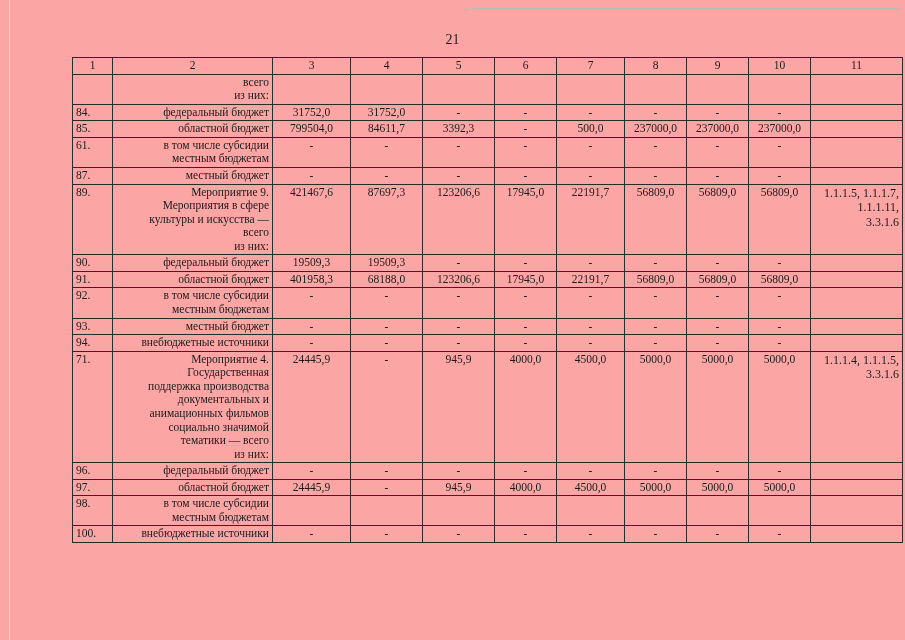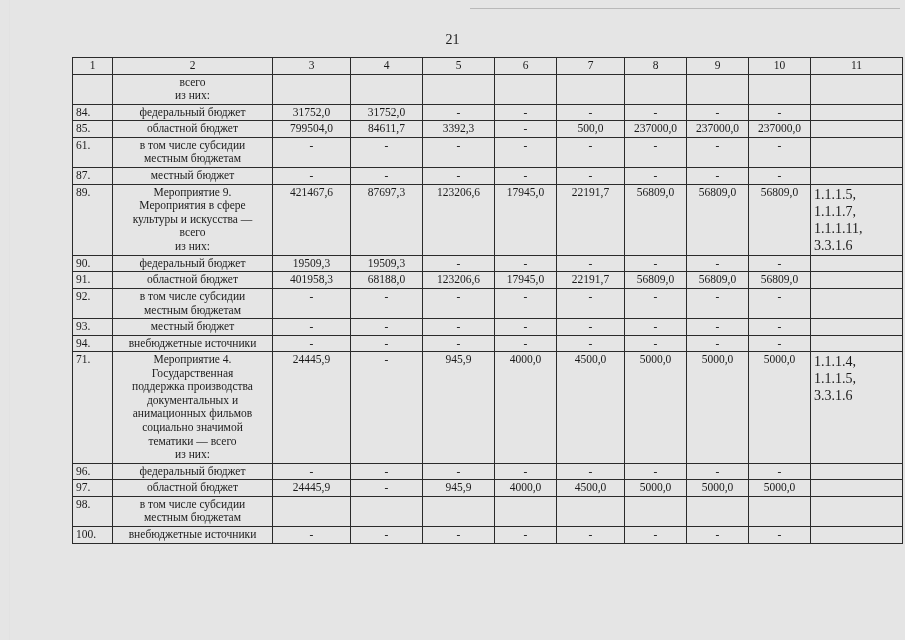--- a/index.html
+++ b/index.html
@@ -13,21 +13,21 @@
     font-family: "Liberation Serif", serif;
     color: #1b1b1b;
     position: relative;
     overflow: hidden;
   }
   .page {
     position: absolute;
     left: 0; top: 0;
     width: 905px;
     height: 640px;
-    background: #e5e5e5;
+    background: #fca5a5;
   }
   
   .edge-line-top {
     position: absolute;
     left: 470px; top: 8px;
     width: 430px; height: 1px;
     background: #b9b9b9;
   }
   .edge-line-left {
     position: absolute;
@@ -73,23 +73,23 @@
   col.c9  { width: 62px; }
   col.c10 { width: 62px; }
   col.c11 { width: 92px; }
 
   .hdr td {
     text-align: center;
     height: 15px;
     font-size: 11.5px;
   }
   .num   { text-align: left; }
-  .txt   { text-align: center; }
+  .txt   { text-align: right; }
   .val   { text-align: center; }
-  .ref   { text-align: left; font-size: 14px; line-height: 1.22; }
+  .ref   { text-align: right; font-size: 12px; line-height: 1.22; }
   .cell-multiline { white-space: pre-line; }
 </style>
 </head>
 <body>
 
 <div class="page">
   <div class="edge-line-top"></div>
   <div class="edge-line-left"></div>
 
   <div class="page-number">21</div>

